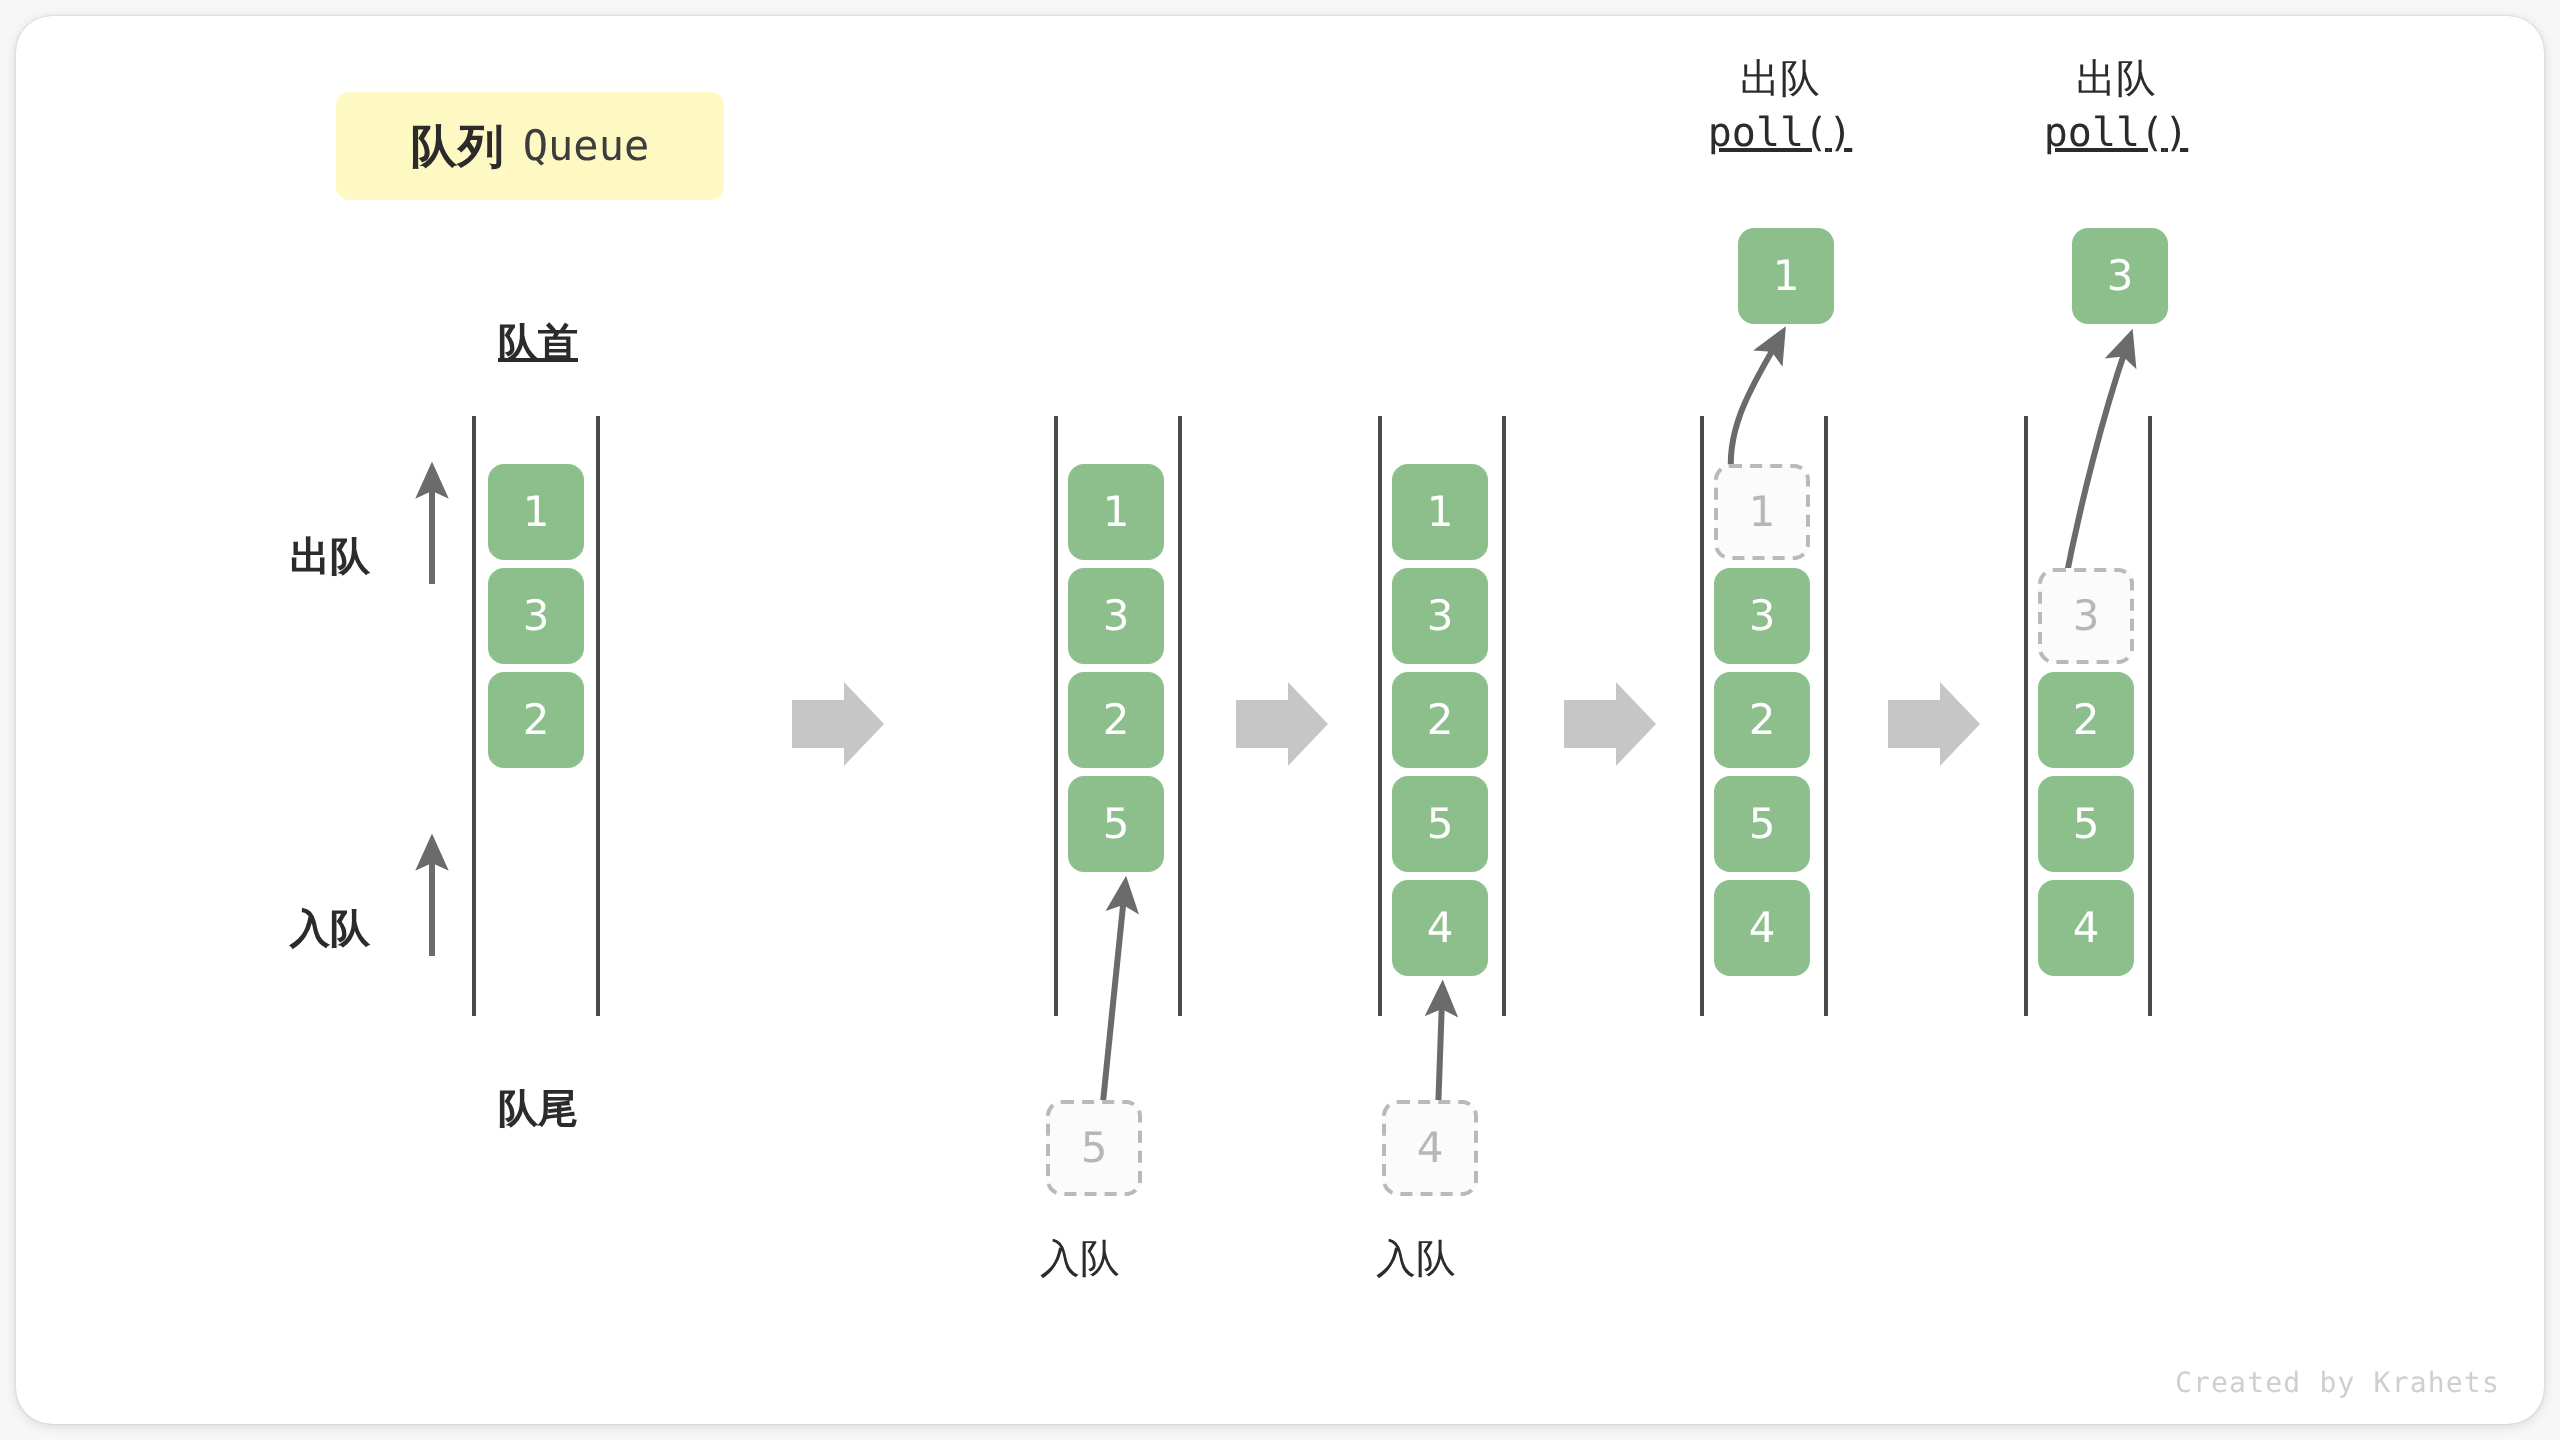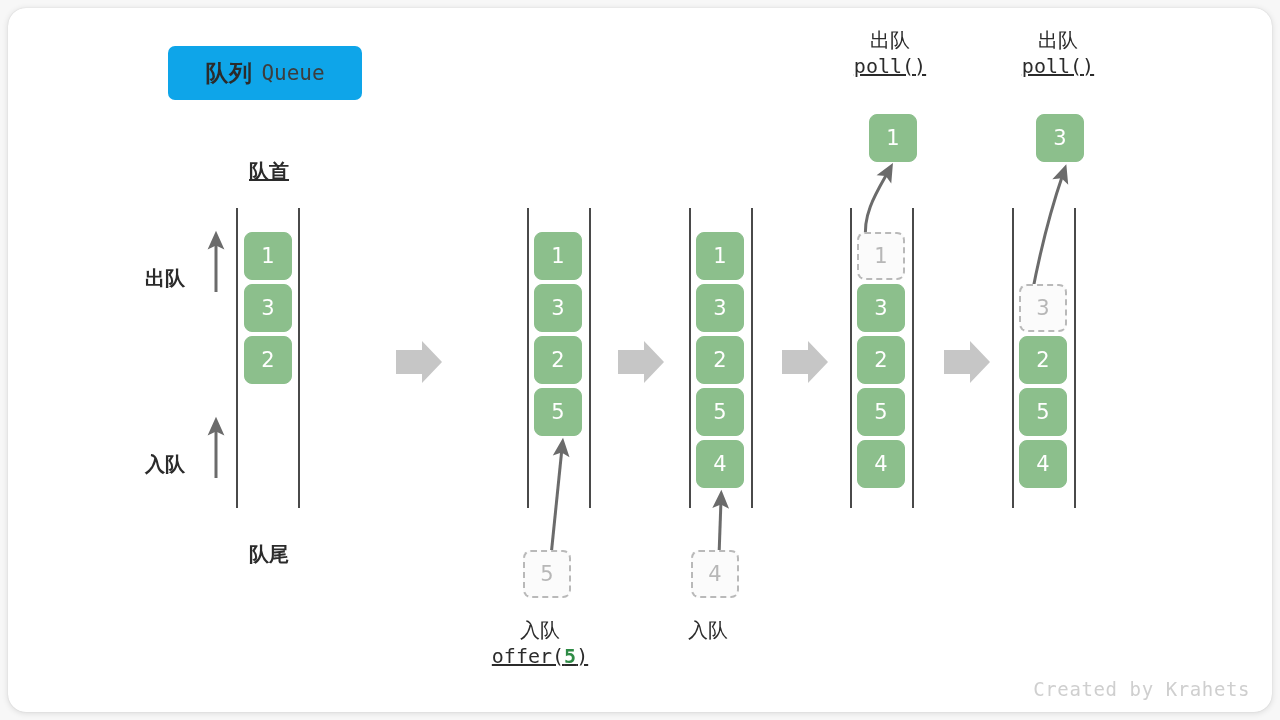--- a/index.html
+++ b/index.html
@@ -27,21 +27,21 @@
     box-shadow: 0 1px 6px rgba(0,0,0,0.13), 0 0 1px rgba(0,0,0,0.18);
   }
   .abs { position: absolute; }
 
   
   #title-chip {
     left: 168px;
     top: 46px;
     width: 194px;
     height: 54px;
-    background: #0ea5e9;
+    background: #fef9c3;
     border-radius: 7px;
     display: flex;
     align-items: center;
     justify-content: center;
     gap: 9px;
   }
   #title-chip .cn {
     font-size: 23px;
     font-weight: bold;
     color: #2b2b2b;
@@ -107,21 +107,21 @@
     background: #fbfbfb;
     color: #b7b7b7;
     border: 2px dashed #b9b9b9;
   }
 
   
   #footer {
     right: 30px;
     bottom: 20px;
     font-family: "DejaVu Sans Mono", "Liberation Mono", monospace;
-    font-size: 19px;
+    font-size: 14px;
     color: #cfcfcf;
     letter-spacing: 0.6px;
   }
 
   svg.overlay {
     position: absolute;
     left: 0; top: 0;
     width: 1280px; height: 720px;
     pointer-events: none;
   }
@@ -182,21 +182,20 @@
       <div class="cell solid" style="position: absolute; left: 0px; top: 0px;">1</div>
       <div class="cell solid" style="position: absolute; left: 0px; top: 52px;">3</div>
       <div class="cell solid" style="position: absolute; left: 0px; top: 104px;">2</div>
       <div class="cell solid" style="position: absolute; left: 0px; top: 156px;">5</div>
     </div>
   <div class="abs" style="left:523px; top:550px;">
     <div class="cell ghost">5</div>
   </div>
   <div class="abs op-label" style="left:450px; top:618px; width:180px;">
     <span class="cn">入队</span>
-    <span class="code"><span>offer(</span><span class="num">5</span><span>)</span></span>
   </div>
 
   <div class="abs rail" style="left:689px; top:208px; height:300px;"></div>
   <div class="abs rail" style="left:751px; top:208px; height:300px;"></div>
   <div class="abs" id="col2-cells" style="left:696px; top:232px;">
       <div class="cell solid" style="position: absolute; left: 0px; top: 0px;">1</div>
       <div class="cell solid" style="position: absolute; left: 0px; top: 52px;">3</div>
       <div class="cell solid" style="position: absolute; left: 0px; top: 104px;">2</div>
       <div class="cell solid" style="position: absolute; left: 0px; top: 156px;">5</div>
       <div class="cell solid" style="position: absolute; left: 0px; top: 208px;">4</div>

